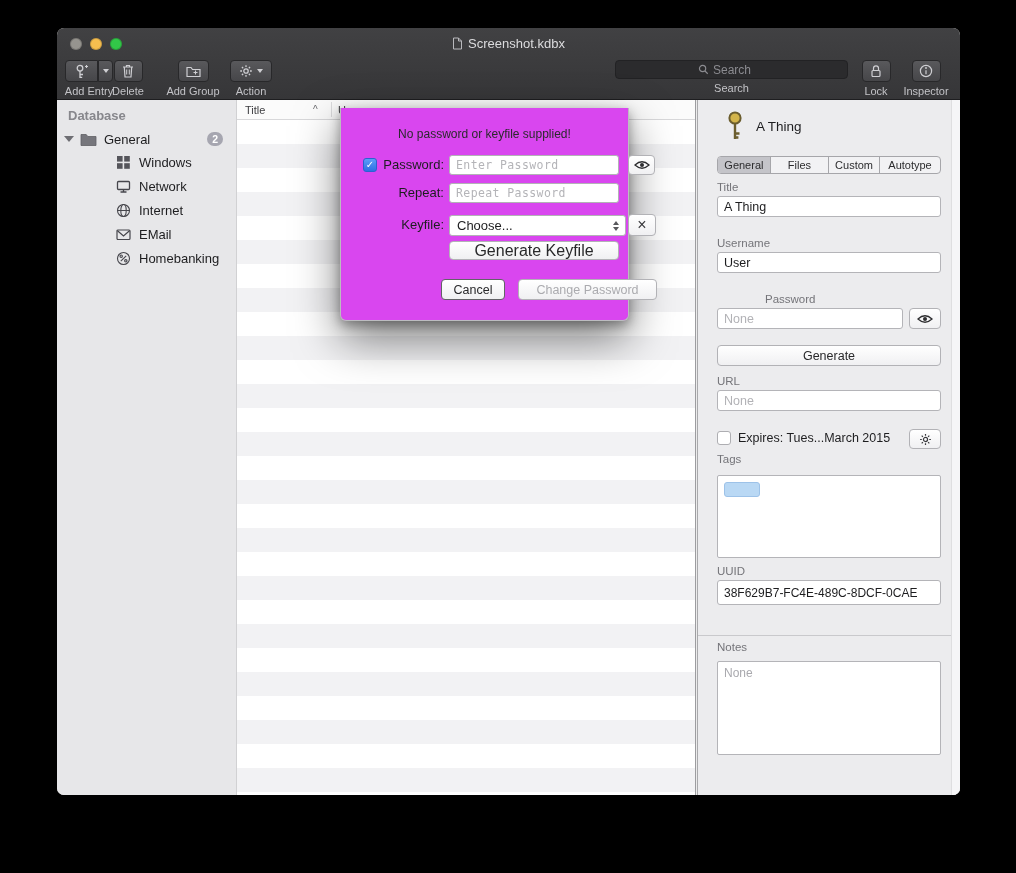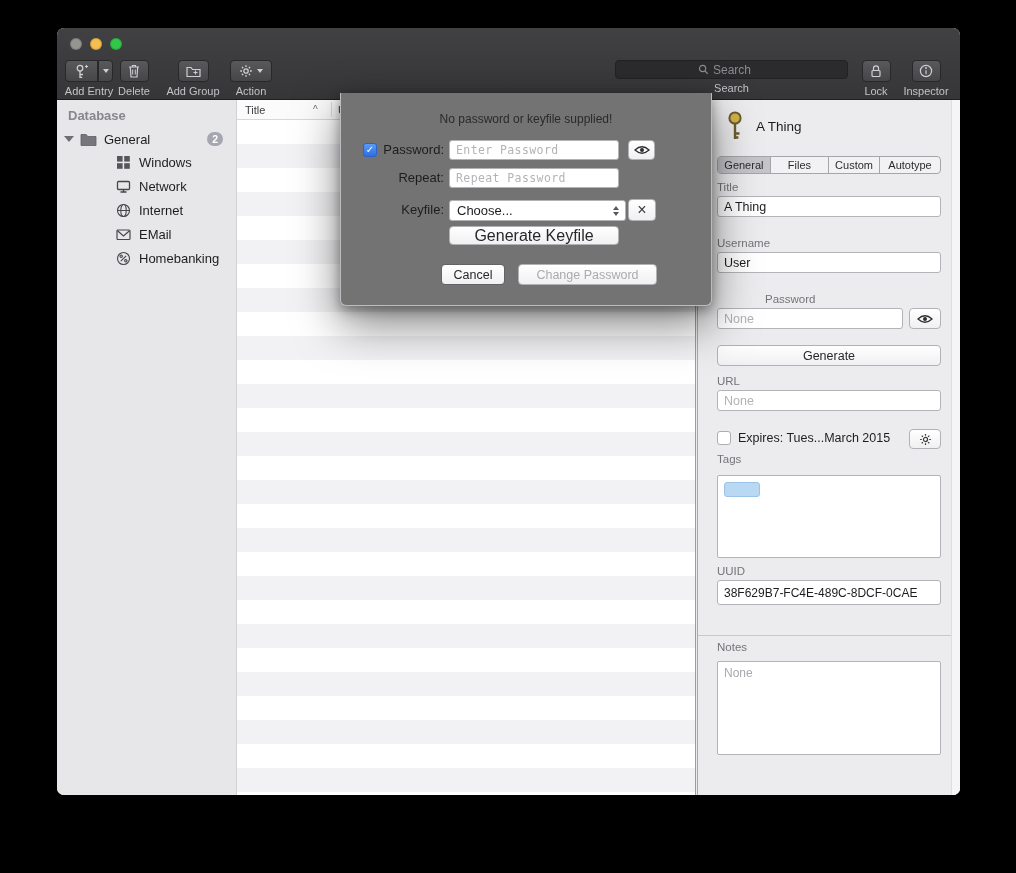--- a/index.html
+++ b/index.html
@@ -121,22 +121,22 @@
   .insp-divider { position:absolute; left:0; right:0; top:535px; height:1px; background:#c9c9cc; }
   .notes-box {
     position:absolute; left:19px; top:561px; width:224px; height:94px;
     background:#fff; border:1px solid #b4b4b8; border-radius:2px;
     font-size:12px; color:#1d1d1f; padding:4px 6px; resize:none; outline:none;
     font-family:"Liberation Sans","DejaVu Sans",sans-serif;
   }
   .notes-box::placeholder { color:#a9a9ae; }
   
   .sheet {
-    position:absolute; left:283px; top:65px; width:372px; height:213px;
-    background:#737373; border-radius:0 0 6px 6px; z-index:20;
+    position:absolute; left:283px; top:80px; width:289px; height:213px;
+    background:#d946ef; border-radius:0 0 6px 6px; z-index:20;
     border:1px solid #bcbcc0; border-top:none;
     box-shadow:0 18px 45px rgba(0,0,0,.5), 0 4px 12px rgba(0,0,0,.35);
   }
   .sheet-msg { position:absolute; left:0; right:0; top:19px; text-align:center; font-size:12px; color:#2a2a2c; }
   .sheet-lbl { position:absolute; left:20px; width:83px; text-align:right; font-size:13px; color:#1d1d1f; line-height:20px; }
   .sheet-input {
     position:absolute; left:108px; width:170px; height:20px;
     border:1px solid #b2b2b6; border-radius:3px; background:#fff; padding:0 6px;
     font-family:"DejaVu Sans Mono",monospace; font-size:11.5px; color:#1d1d1f; outline:none;
   }
@@ -157,40 +157,47 @@
 <body>
 
 <div class="window">
 
   <div class="chrome">
     <div class="traffic">
       <span class="tl close"></span>
       <span class="tl min"></span>
       <span class="tl zoom"></span>
     </div>
+    <div class="title-wrap">
+      <svg width="11" height="13" viewBox="0 0 11 13">
+          <path d="M1.5 1h5l3 3v8h-8z" fill="none" stroke="#b9b9bd" stroke-width="1"></path>
+          <path d="M6.5 1v3h3" fill="none" stroke="#b9b9bd" stroke-width="1"></path>
+        </svg>
+      <span>Screenshot.kdbx</span>
+    </div>
 
     <div class="tb-group" style="left:0;width:64px;">
       <div class="split">
         <div class="tb-btn main">
           <svg width="13" height="15" viewBox="0 0 13 15">
               <g stroke="#cfcfd3" stroke-width="1.3" fill="none">
                 <circle cx="5" cy="4.2" r="2.8"></circle>
                 <path d="M5 7v7M5 10.5h3M5 13.3h2.2"></path>
                 <path d="M10 2.5h3M11.5 1v3" stroke-width="1.1"></path>
               </g>
             </svg>
         </div>
         <div class="tb-btn arrow">
             <span class="tri-down"></span>
           </div>
       </div>
       <div class="tb-label">Add Entry</div>
     </div>
 
-    <div class="tb-group" style="left:53px;width:48px;">
+    <div class="tb-group" style="left:47px;width:48px;">
       <div class="tb-btn" style="width:29px;">
         <svg width="12" height="14" viewBox="0 0 12 14">
             <g stroke="#cfcfd3" stroke-width="1.2" fill="none">
               <path d="M1 3h10M4.5 3V1.5h3V3"></path>
               <path d="M2.3 3l.7 10h6l.7-10"></path>
               <path d="M4.7 5.5v5M7.3 5.5v5" stroke-width="1"></path>
             </g>
           </svg>
       </div>
       <div class="tb-label">Delete</div>

